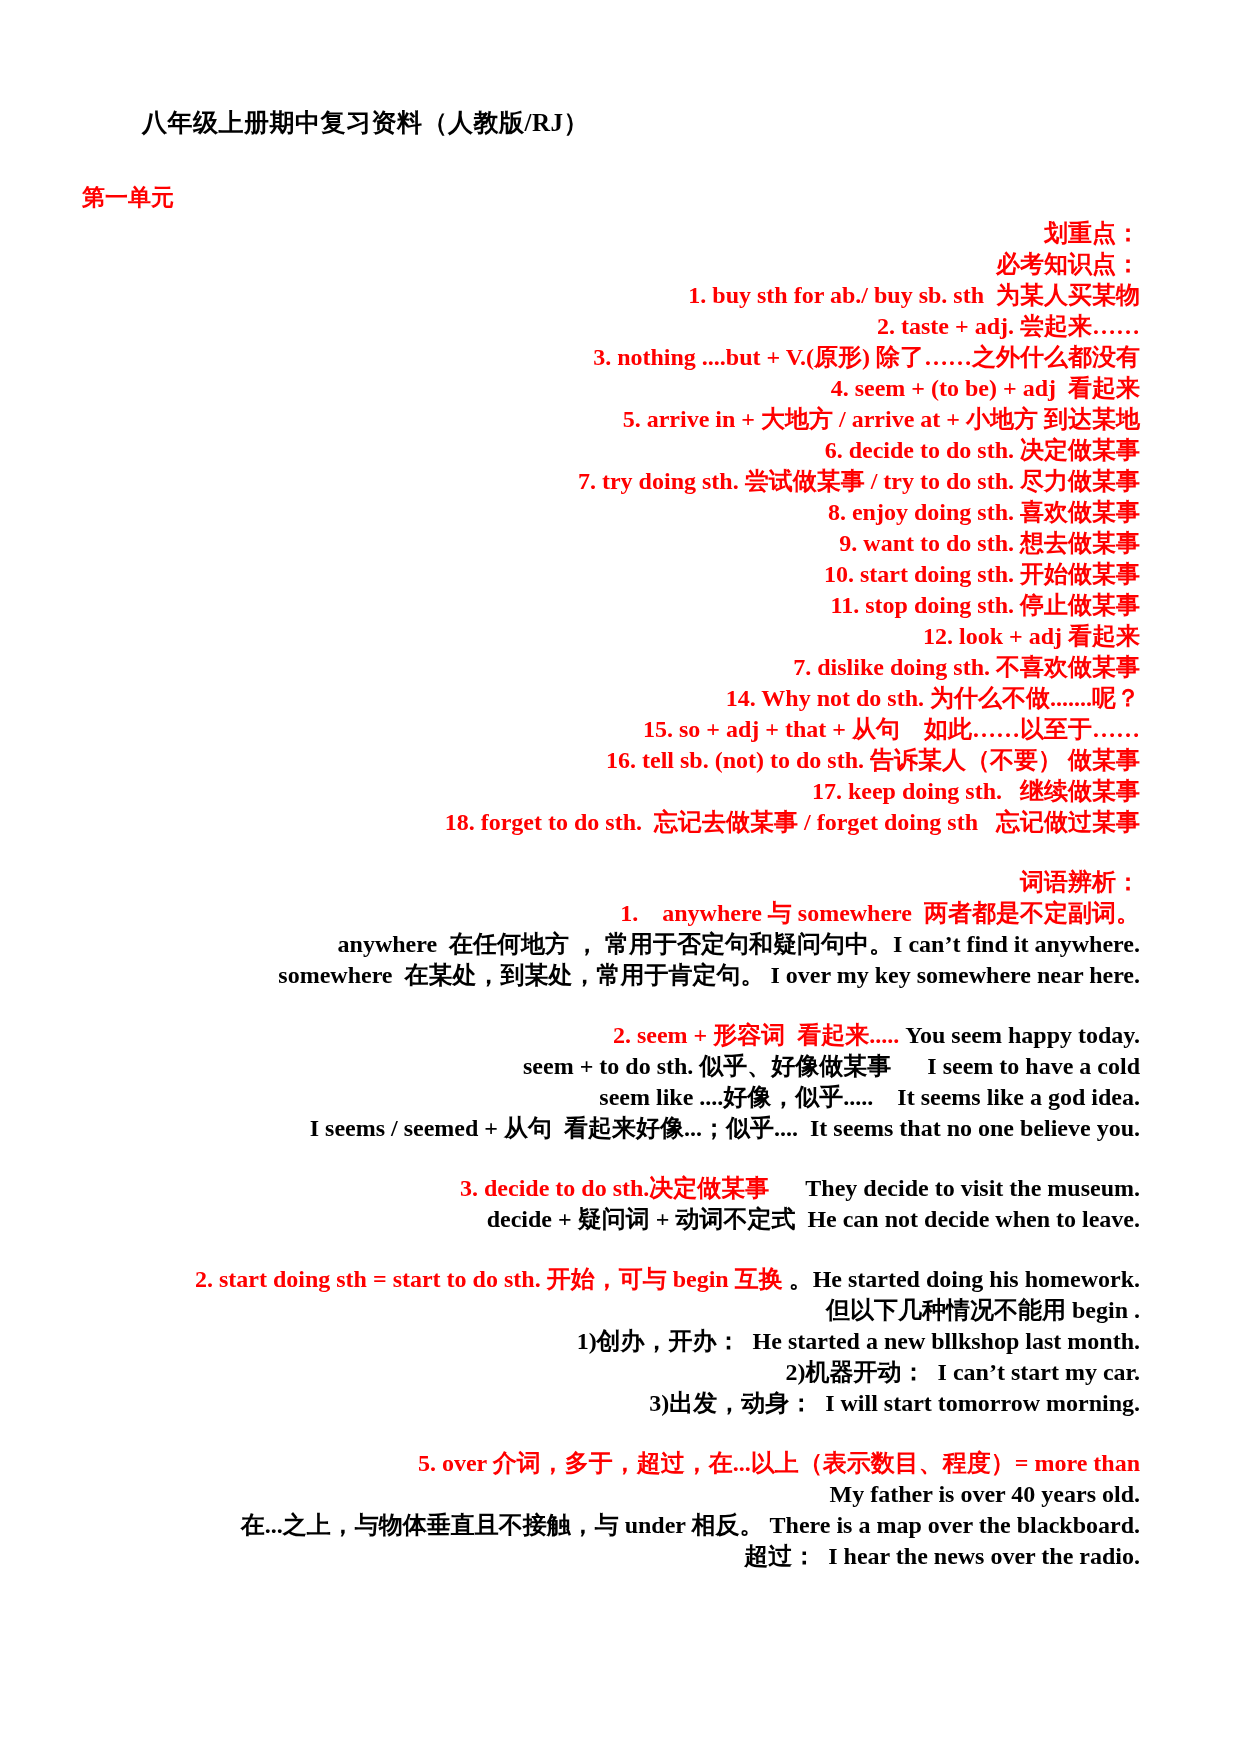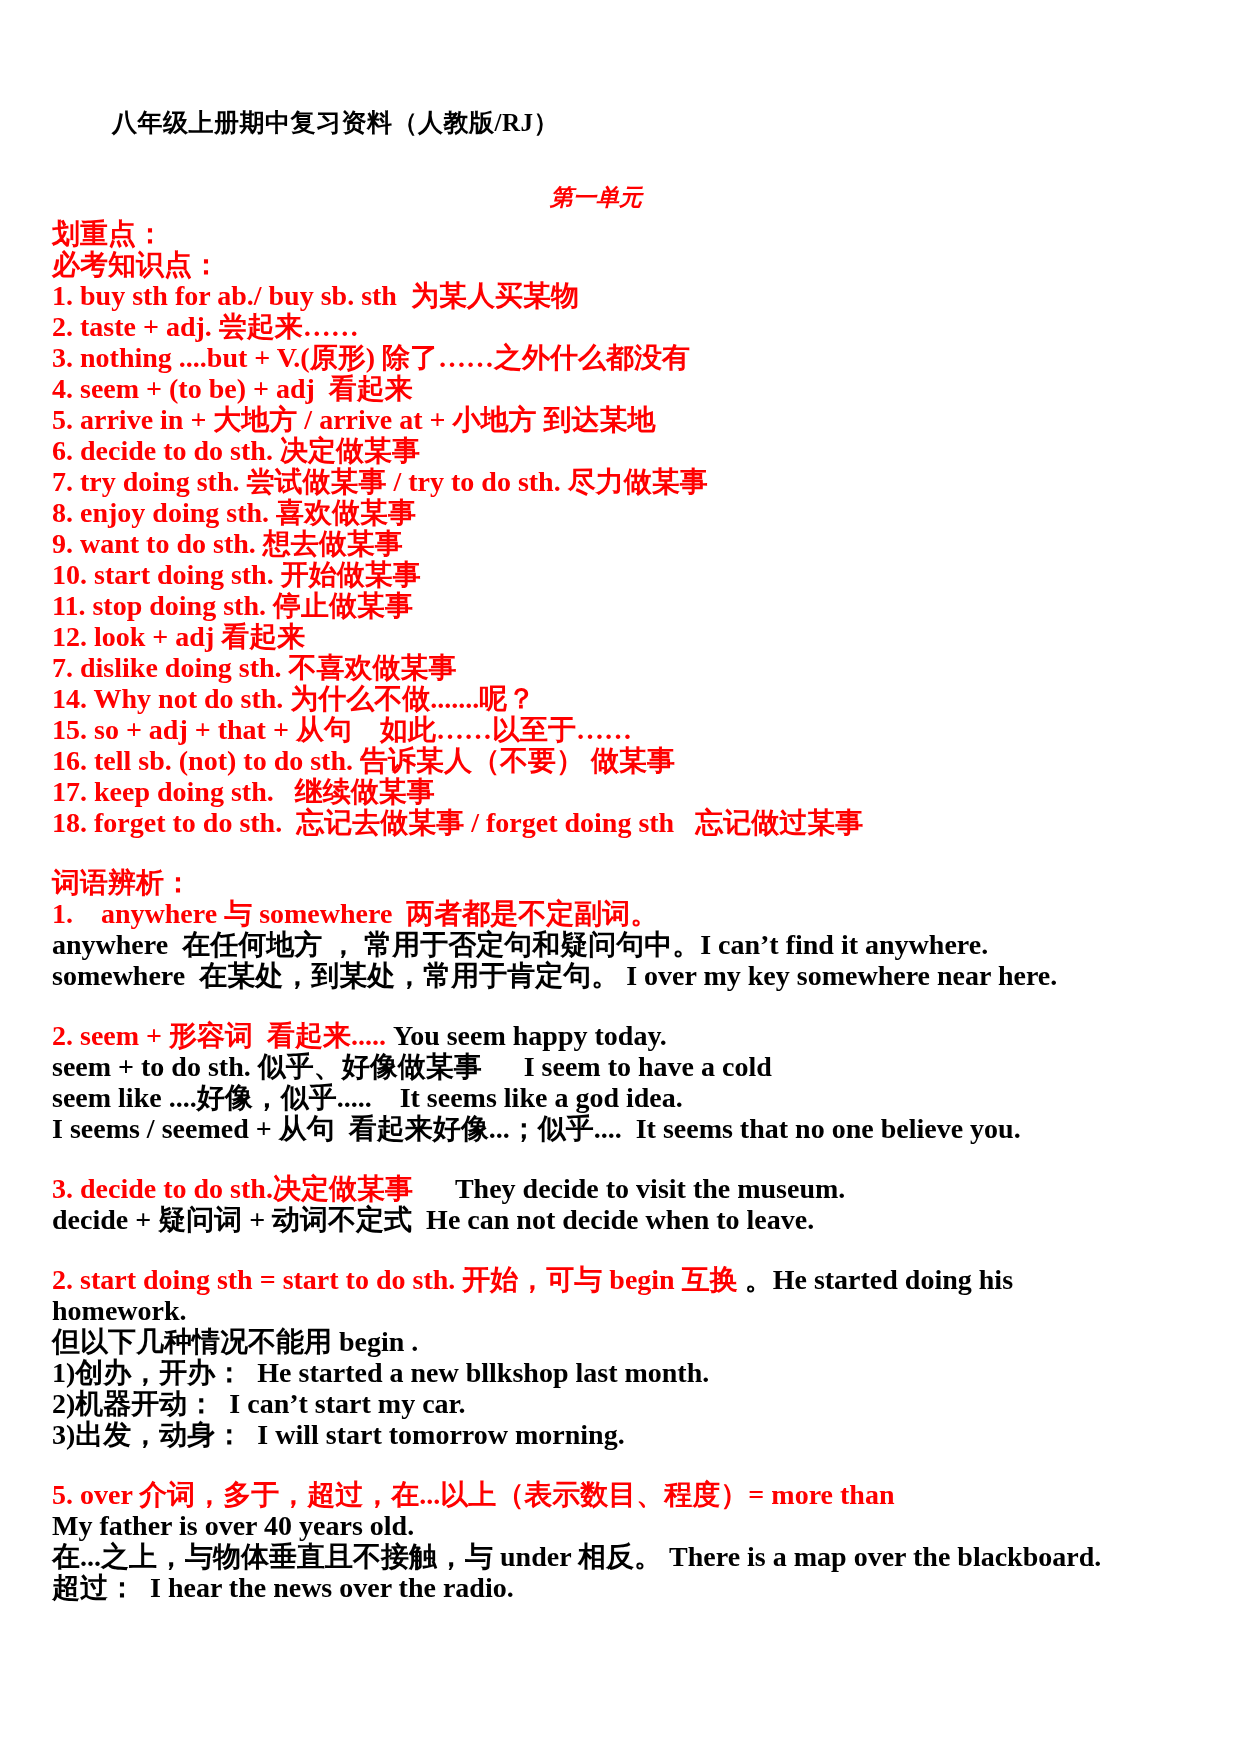--- a/index.html
+++ b/index.html
@@ -10,45 +10,44 @@
     background: var(--page-bg, #ffffff);
     font-family: "Liberation Serif", "DejaVu Serif", serif;
     font-weight: 700;
     color: var(--ink, #000000);
     overflow: hidden;
   }
   .doc {
     position: relative;
     width: 1240px;
     height: 1428px;
-    padding: 106px 100px 40px 52px;
+    padding: 106px 100px 40px 82px;
   }
   .title {
     font-size: 25px;
     line-height: 34px;
     padding-left: 60px;
     color: var(--ink, #000000);
     letter-spacing: 0.5px;
     white-space: pre-wrap;
   }
   .unit-heading {
     margin-top: 42px;
-    text-align: center;
     font-size: 23px;
     line-height: 31px;
     color: var(--accent, #ff0000);
     white-space: pre-wrap;
-    font-style: italic;
   }
   .lines { margin-top: 5px; }
   .line {
-    font-size: 28px;
+    font-size: 24px;
     line-height: 31px;
     min-height: 31px;
     white-space: pre-wrap;
+    text-align: right;
   }
   .line.gap { margin-top: 29px; }
   .seg-red { color: var(--accent, #ff0000); }
   .seg-black { color: var(--ink, #000000); }
 </style>
 </head>
 <body>
 
 <div class="doc">
   <div class="title">八年级上册期中复习资料（人教版/RJ）</div>

